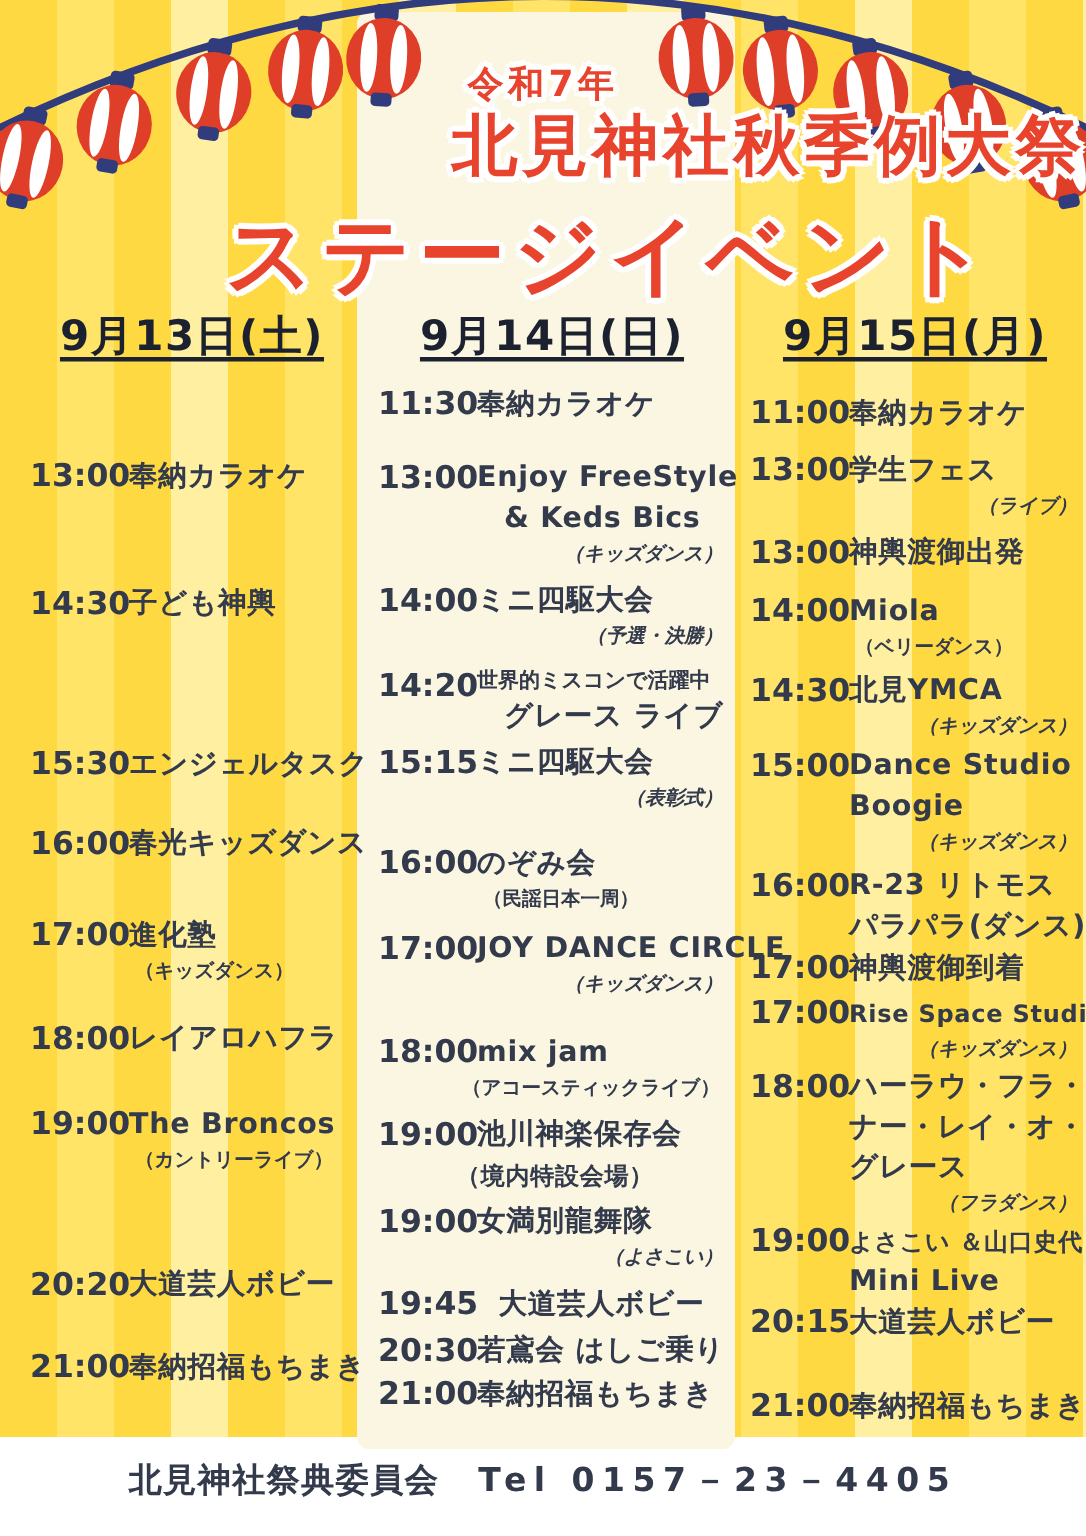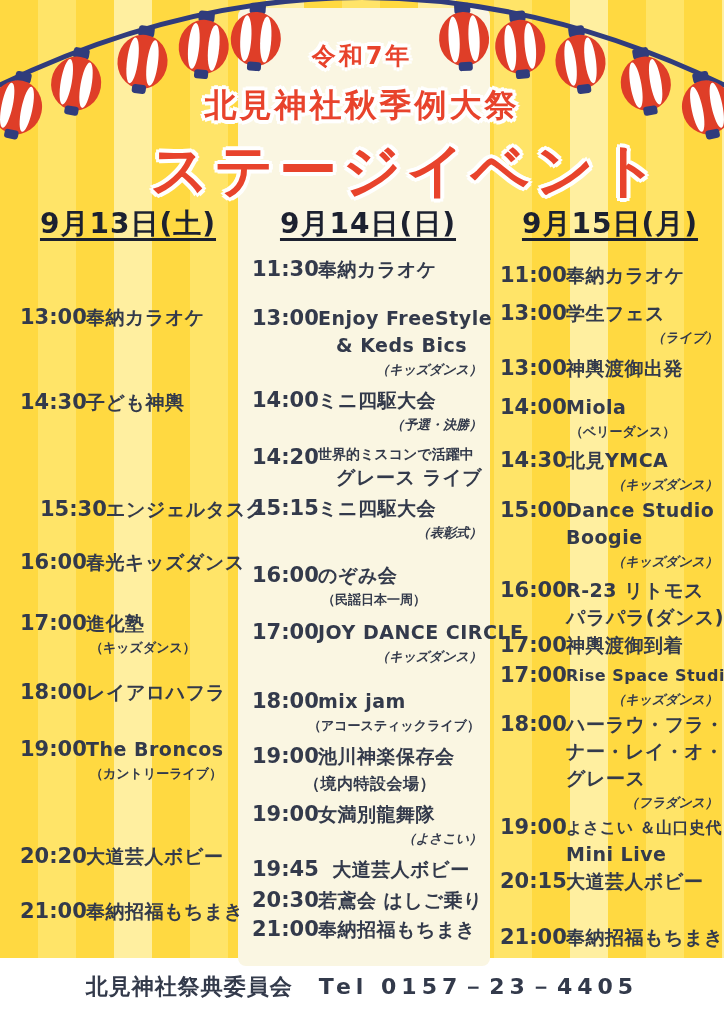--- a/index.html
+++ b/index.html
@@ -12,21 +12,21 @@
   }
   .footer-band{position:absolute;left:0;top:958px;width:724px;height:66px;background:#ffffff;}
   .cream-panel{position:absolute;left:238px;top:8px;width:252px;height:958px;
     background:var(--cream,#faf6e2);border-radius:8px;}
   .garland{position:absolute;left:0;top:0;width:724px;height:180px;}
   .title{position:absolute;left:0;width:724px;text-align:center;color:var(--red,#e8432c);
     white-space:nowrap;z-index:5;
     text-shadow:4px 0 0 #fff,-4px 0 0 #fff,0 4px 0 #fff,0 -4px 0 #fff,
       3px 3px 0 #fff,-3px 3px 0 #fff,3px -3px 0 #fff,-3px -3px 0 #fff;}
   .t-year{top:40px;font-size:24px;letter-spacing:3px;}
-  .t-shrine{top:84px;font-size:32px;letter-spacing:3px;}
+  .t-shrine{top:68px;font-size:44px;letter-spacing:3px;text-align:right;}
   .t-event{top:132px;font-size:58px;letter-spacing:5px;margin-left:45px;}
   .cols{position:absolute;left:0;top:206px;width:684px;display:flex;z-index:4;}
   .col{box-sizing:border-box;}
   .col-0{width:238px;padding:0 2px 0 20px;}
   .col-1{width:252px;padding:0 6px 0 14px;}
   .col-2{width:234px;padding:0 4px 0 10px;}
   .date{line-height:36px;margin-bottom:8px;text-align:center;font-size:28px;
     color:var(--hdr,#1c2130);letter-spacing:1px;white-space:nowrap;
     text-decoration:underline;text-decoration-thickness:3px;text-underline-offset:5px;}
   .entry{display:flex;gap:6px;}
@@ -138,21 +138,21 @@
             <div class="lines">
               <div class="line">奉納カラオケ</div>
             </div>
           </div>
           <div class="entry" style="margin-top: 58px;">
             <div class="time">14:30</div>
             <div class="lines">
               <div class="line">子ども神輿</div>
             </div>
           </div>
-          <div class="entry" style="margin-top: 80px; margin-left: 20px;">
+          <div class="entry" style="margin-top: 80px;">
             <div class="time">15:30</div>
             <div class="lines">
               <div class="line">エンジェルタスク</div>
             </div>
           </div>
           <div class="entry" style="margin-top: 26px;">
             <div class="time">16:00</div>
             <div class="lines">
               <div class="line">春光キッズダンス</div>
             </div>

